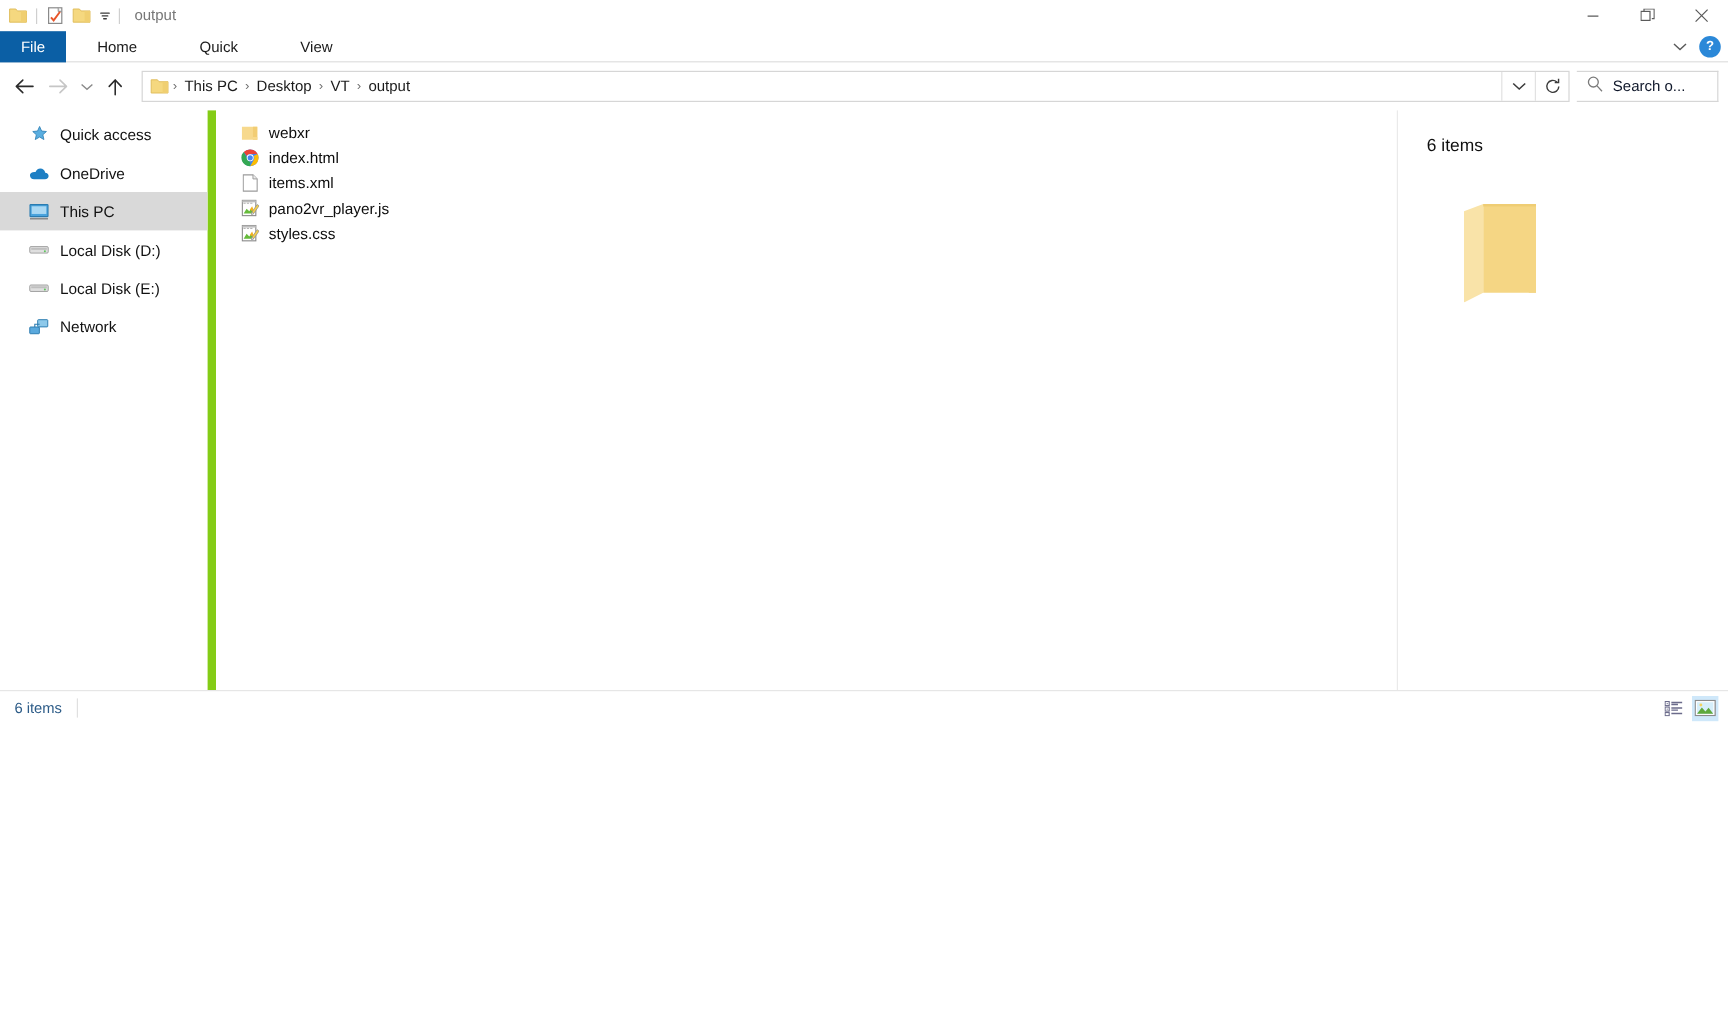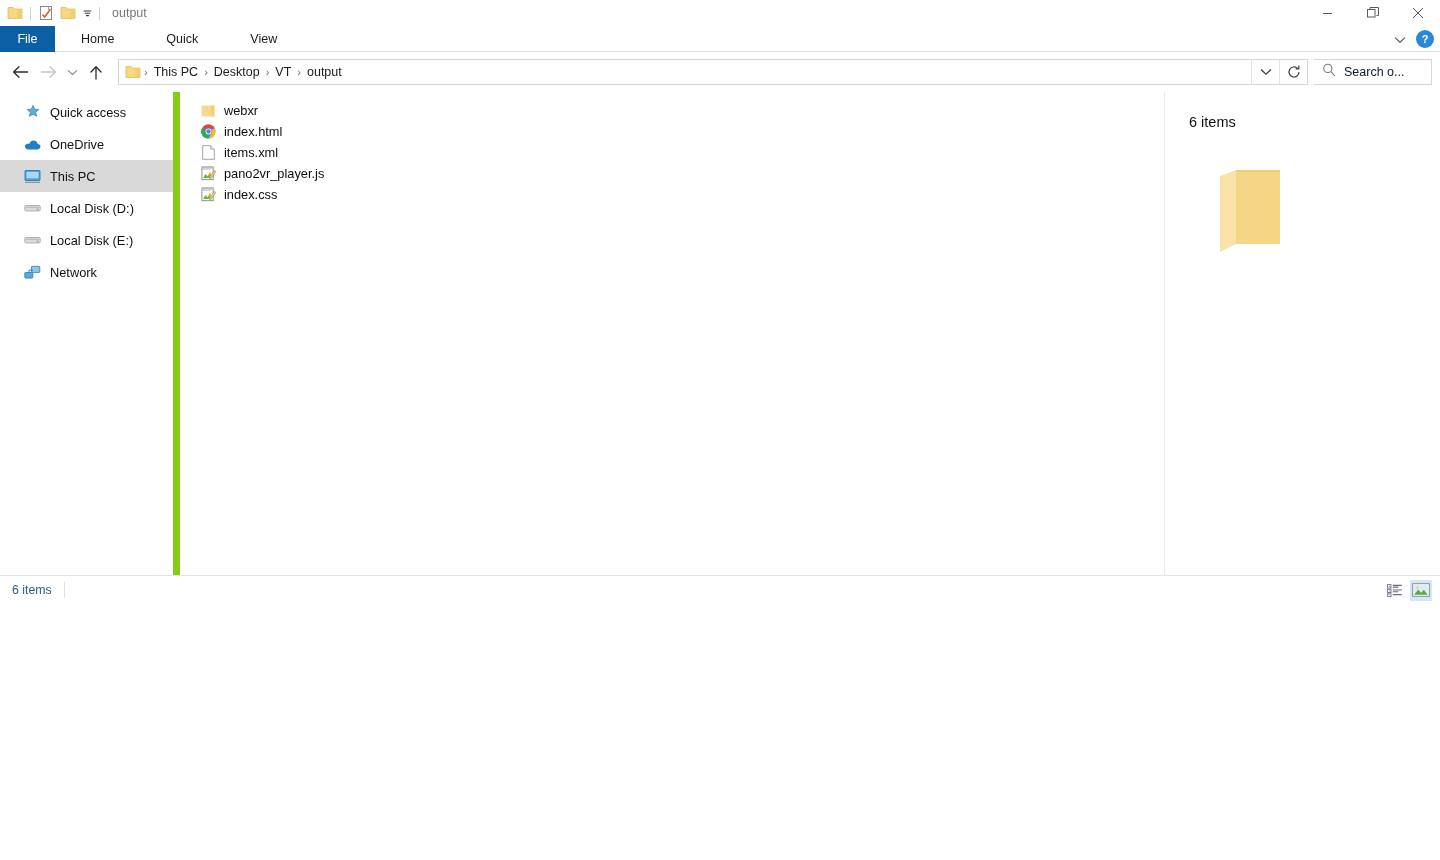--- a/index.html
+++ b/index.html
@@ -569,21 +569,21 @@
           <svg width="15" height="15" viewBox="0 0 16 16">
             <rect x="1" y="1" width="12" height="13.6" fill="#ffffff" stroke="#8b8b8b" stroke-width="1"></rect>
             <rect x="1" y="1" width="12" height="1.8" fill="#bdbdbd"></rect>
             <path d="M2 3.6h2M5 3.6h2M8 3.6h2" stroke="#9b9b9b" stroke-width="0.7"></path>
             <path d="M2.2 12.8l2.6-4.4 2.4 2.4 2.1-3.2 2 5.2z" fill="#66bb3b"></path>
             <path d="M7.6 9.4l2.1-3.2 2 5.2z" fill="#f2b01e"></path>
             <path d="M9.6 11.3l4.6-6.6 1.7 1.2-4.6 6.6-2 .8z" fill="#f5cf4a" stroke="#8b8b8b" stroke-width="0.6"></path>
             <path d="M9.6 11.3l-.4 2.4 2-.8z" fill="#e8e8e8" stroke="#8b8b8b" stroke-width="0.5"></path>
           </svg>
         </span>
-        <span>index.css</span>
+        <span>styles.css</span>
       </div>
 
     </div>
 
     <div class="detailspane">
       <div class="details-count">6 items</div>
       <div class="details-thumb">
         <svg width="78" height="88" viewBox="0 0 78 88">
           <path d="M21 6h44v74H21z" fill="#f5d684"></path>
           <path d="M59 52h6v28h-6z" fill="#f5d684"></path>

